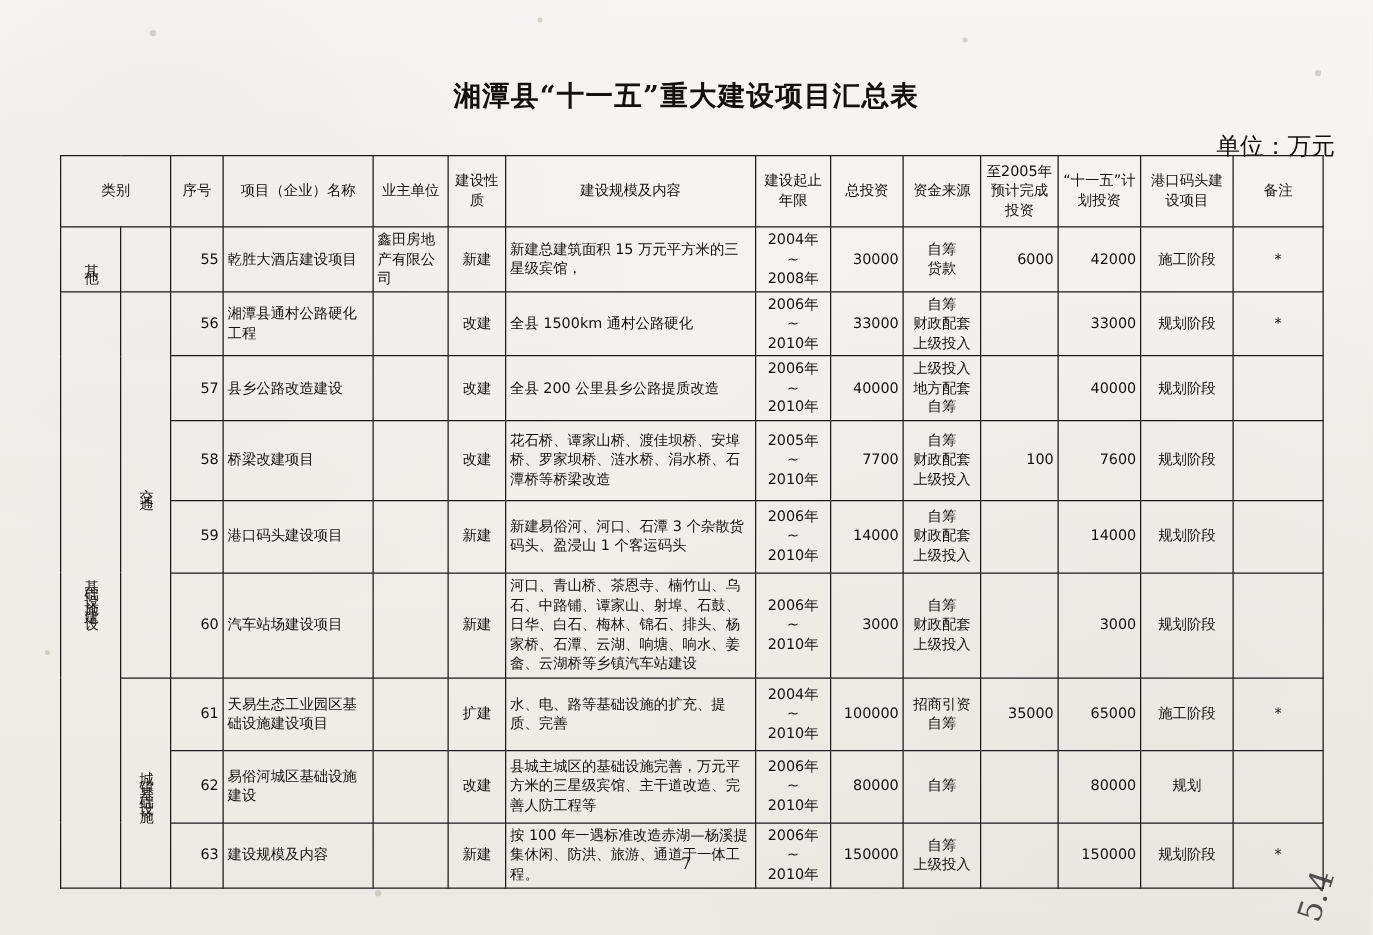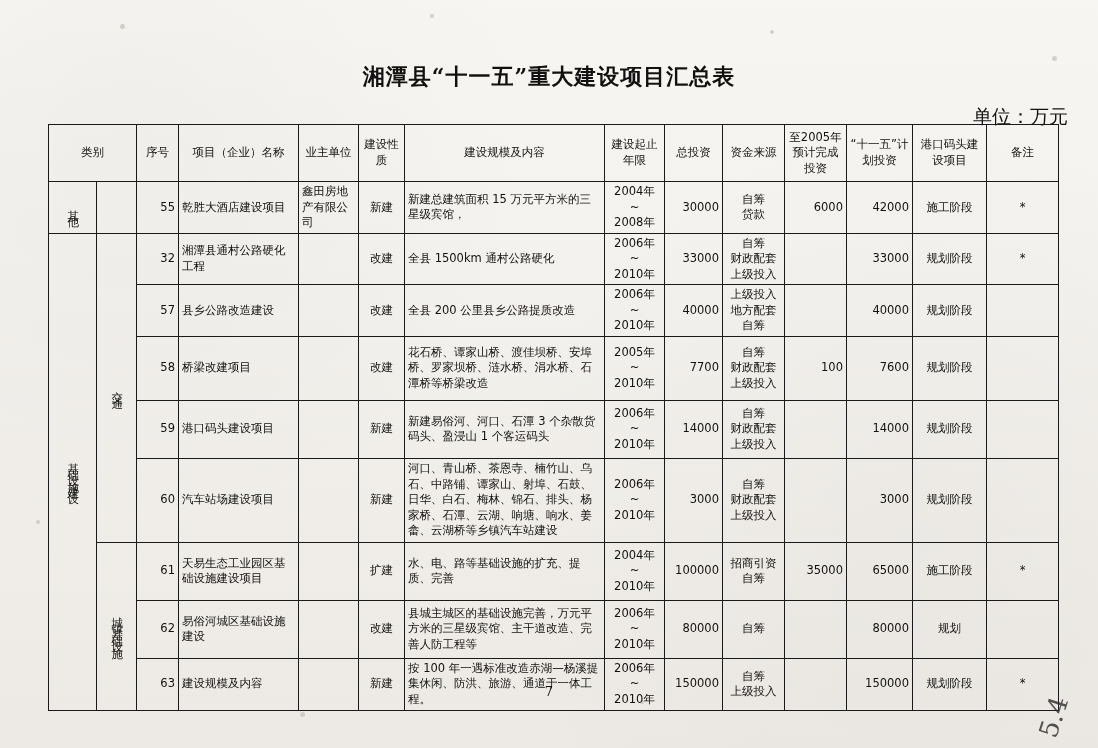--- a/index.html
+++ b/index.html
@@ -183,21 +183,21 @@
 贷款</td>
         <td class="num">6000</td>
         <td class="num">42000</td>
         <td class="ctr">施工阶段</td>
         <td class="ctr star">*</td>
       </tr>
 
       <tr style="height:50px">
         <td class="vert" rowspan="8">基础设施建设</td>
         <td class="vert" rowspan="5">交通</td>
-        <td class="num">32</td>
+        <td class="num">56</td>
         <td class="lft">湘潭县通村公路硬化工程</td>
         <td class="lft"></td>
         <td class="ctr">改建</td>
         <td class="lft">全县 1500km 通村公路硬化</td>
         <td class="ctr multi">2006年
 ~
 2010年</td>
         <td class="num">33000</td>
         <td class="ctr multi small">自筹
 财政配套

